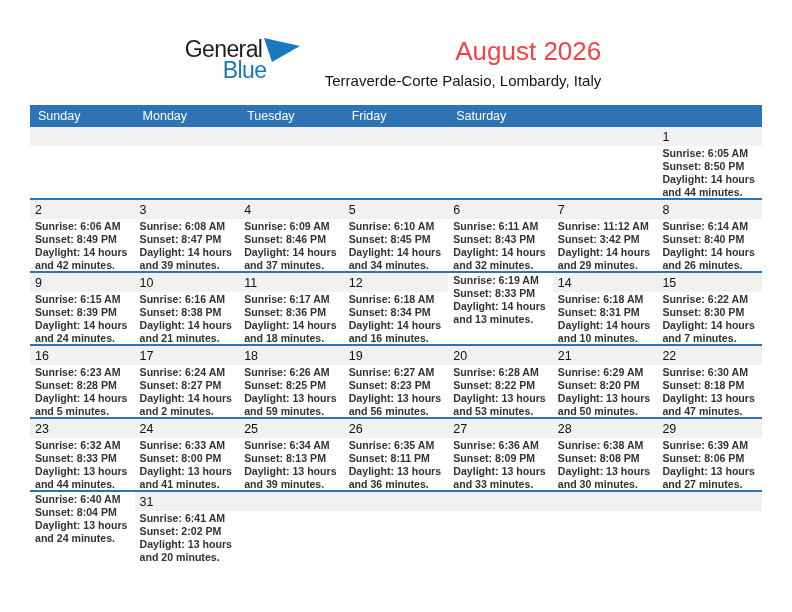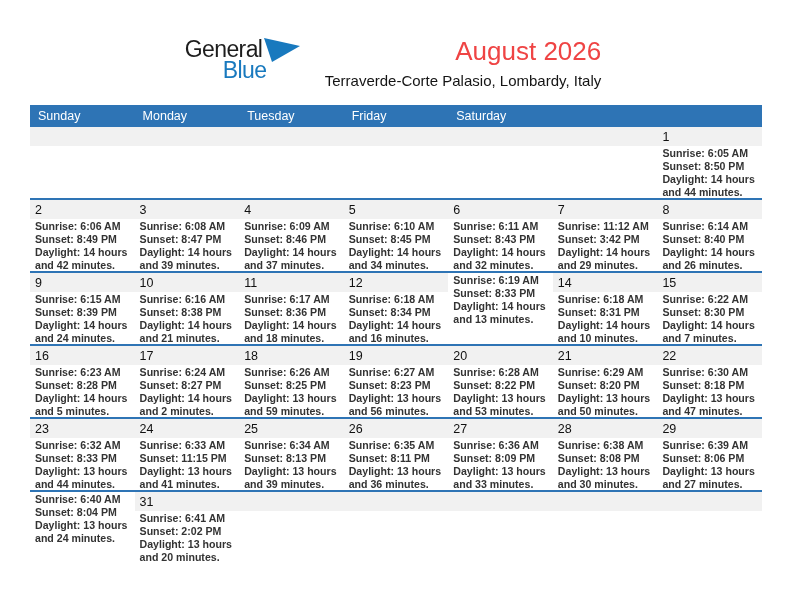--- a/index.html
+++ b/index.html
@@ -321,21 +321,21 @@
               <div>Sunrise: 6:32 AM</div>
               <div>Sunset: 8:33 PM</div>
               <div>Daylight: 13 hours</div>
               <div>and 44 minutes.</div>
             </div>
           </div>
           <div class="cell">
             <div class="num">24</div>
             <div class="details">
               <div>Sunrise: 6:33 AM</div>
-              <div>Sunset: 11:15 PM</div>
+              <div>Sunset: 8:00 PM</div>
               <div>Daylight: 13 hours</div>
               <div>and 41 minutes.</div>
             </div>
           </div>
           <div class="cell">
             <div class="num">25</div>
             <div class="details">
               <div>Sunrise: 6:34 AM</div>
               <div>Sunset: 8:13 PM</div>
               <div>Daylight: 13 hours</div>

